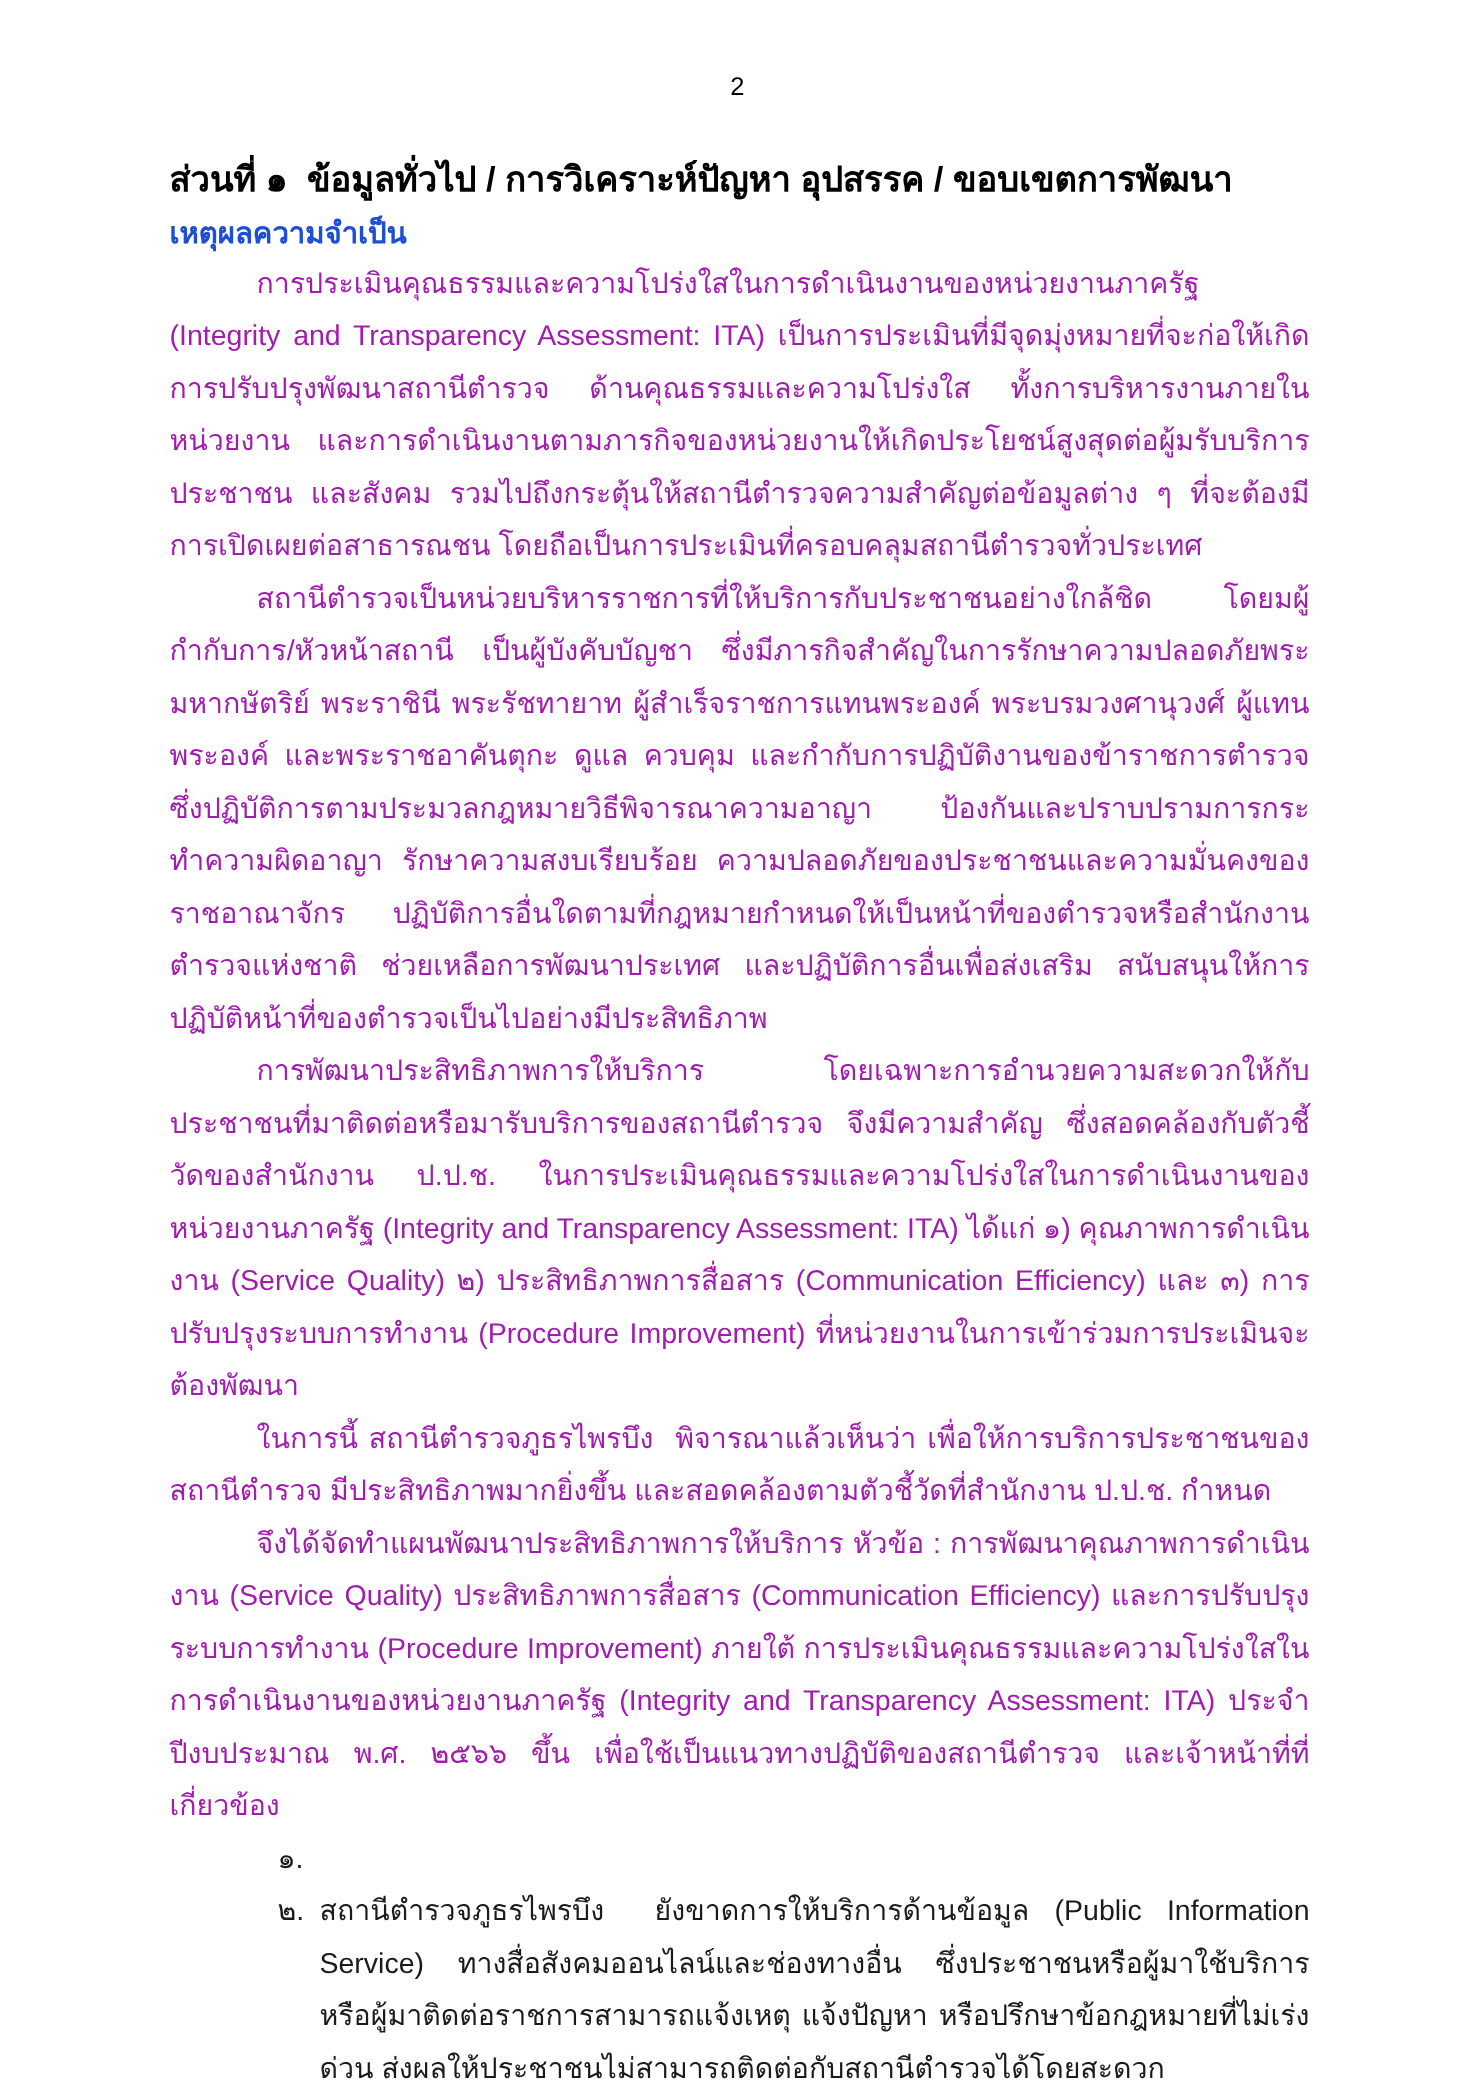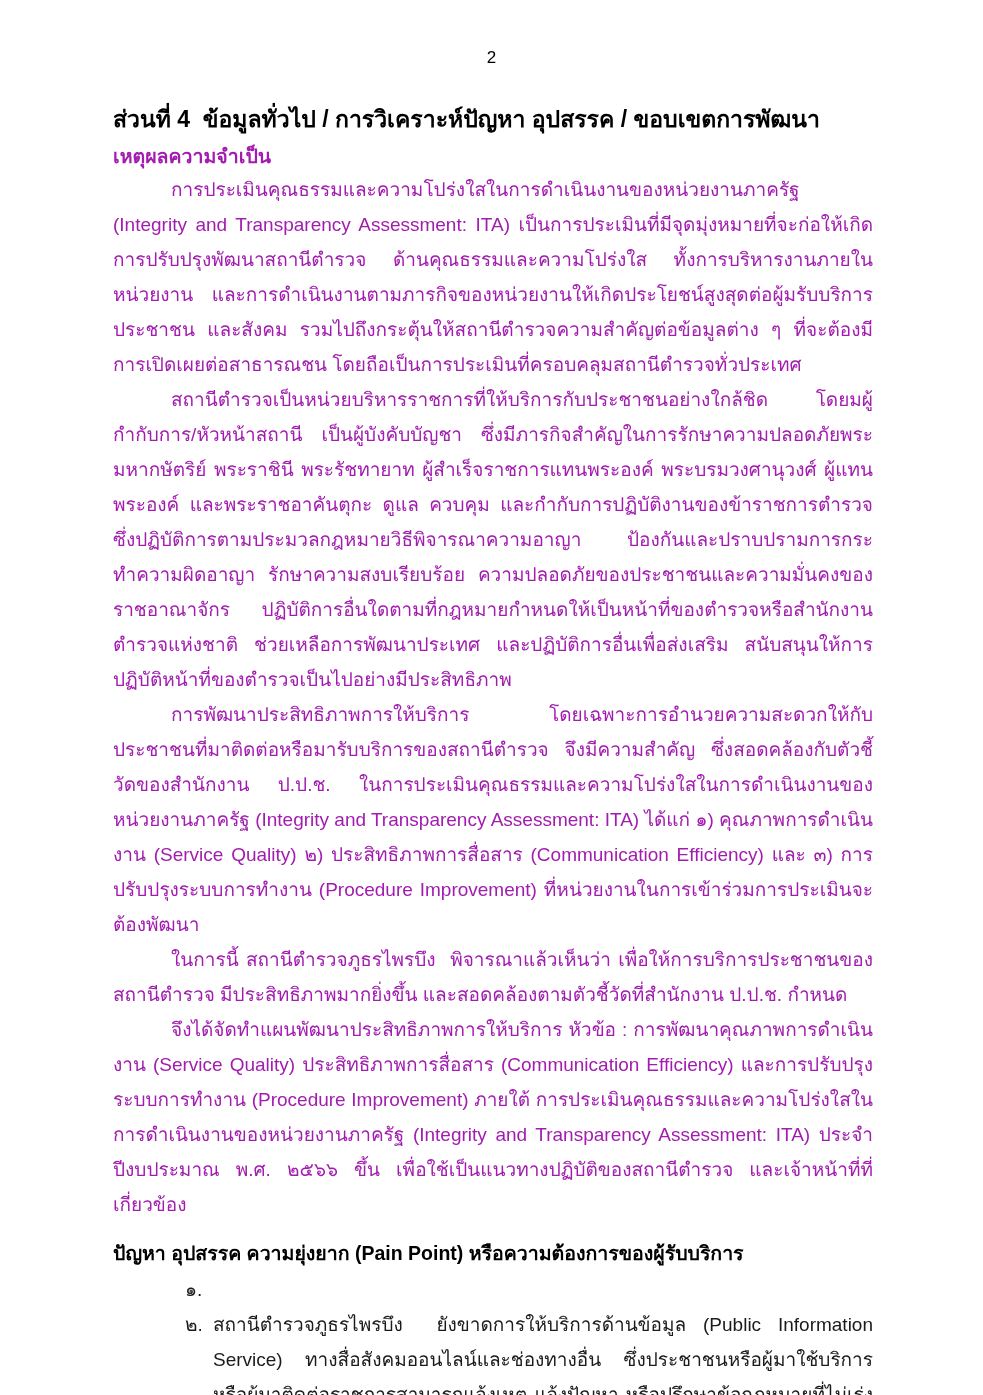--- a/index.html
+++ b/index.html
@@ -32,21 +32,21 @@
     font-weight: bold;
     line-height: 34px;
     color: #000000;
     white-space: pre-wrap;
   }
   .subheading {
     margin: 4px 0 0 0;
     font-size: 19.5px;
     font-weight: bold;
     line-height: 32px;
-    color: #a21caf;
+    color: #1d4ed8;
     white-space: pre-wrap;
   }
   .body-para {
     margin: 0;
     font-size: 19px;
     line-height: 35px;
     text-align: justify;
     text-indent: 58px;
     color: #a21caf;
     white-space: pre-wrap;
@@ -82,35 +82,34 @@
     white-space: pre-wrap;
   }
 </style>
 </head>
 <body>
 
 <div class="page">
   <div class="page-number">2</div>
 
   <div class="content">
-    <h1 class="section-title">ส่วนที่ 4  ข้อมูลทั่วไป / การวิเคราะห์ปัญหา อุปสรรค / ขอบเขตการพัฒนา</h1>
+    <h1 class="section-title">ส่วนที่ ๑  ข้อมูลทั่วไป / การวิเคราะห์ปัญหา อุปสรรค / ขอบเขตการพัฒนา</h1>
 
     <h2 class="subheading">เหตุผลความจำเป็น</h2>
 
     <p class="body-para">การประเมินคุณธรรมและความโปร่งใสในการดำเนินงานของหน่วยงานภาครัฐ (Integrity and Transparency Assessment: ITA) เป็นการประเมินที่มีจุดมุ่งหมายที่จะก่อให้เกิดการปรับปรุงพัฒนาสถานีตำรวจ ด้านคุณธรรมและความโปร่งใส ทั้งการบริหารงานภายในหน่วยงาน และการดำเนินงานตามภารกิจของหน่วยงานให้เกิดประโยชน์สูงสุดต่อผู้มรับบริการ ประชาชน และสังคม รวมไปถึงกระตุ้นให้สถานีตำรวจความสำคัญต่อข้อมูลต่าง ๆ ที่จะต้องมีการเปิดเผยต่อสาธารณชน โดยถือเป็นการประเมินที่ครอบคลุมสถานีตำรวจทั่วประเทศ</p>
 
     <p class="body-para">สถานีตำรวจเป็นหน่วยบริหารราชการที่ให้บริการกับประชาชนอย่างใกล้ชิด โดยมผู้กำกับการ/หัวหน้าสถานี เป็นผู้บังคับบัญชา ซึ่งมีภารกิจสำคัญในการรักษาความปลอดภัยพระมหากษัตริย์ พระราชินี พระรัชทายาท ผู้สำเร็จราชการแทนพระองค์ พระบรมวงศานุวงศ์ ผู้แทนพระองค์ และพระราชอาคันตุกะ ดูแล ควบคุม และกำกับการปฏิบัติงานของข้าราชการตำรวจซึ่งปฏิบัติการตามประมวลกฎหมายวิธีพิจารณาความอาญา ป้องกันและปราบปรามการกระทำความผิดอาญา รักษาความสงบเรียบร้อย ความปลอดภัยของประชาชนและความมั่นคงของราชอาณาจักร ปฏิบัติการอื่นใดตามที่กฎหมายกำหนดให้เป็นหน้าที่ของตำรวจหรือสำนักงานตำรวจแห่งชาติ ช่วยเหลือการพัฒนาประเทศ และปฏิบัติการอื่นเพื่อส่งเสริม สนับสนุนให้การปฏิบัติหน้าที่ของตำรวจเป็นไปอย่างมีประสิทธิภาพ</p>
 
     <p class="body-para">การพัฒนาประสิทธิภาพการให้บริการ โดยเฉพาะการอำนวยความสะดวกให้กับประชาชนที่มาติดต่อหรือมารับบริการของสถานีตำรวจ จึงมีความสำคัญ ซึ่งสอดคล้องกับตัวชี้วัดของสำนักงาน ป.ป.ช. ในการประเมินคุณธรรมและความโปร่งใสในการดำเนินงานของหน่วยงานภาครัฐ (Integrity and Transparency Assessment: ITA) ได้แก่ ๑) คุณภาพการดำเนินงาน (Service Quality) ๒) ประสิทธิภาพการสื่อสาร (Communication Efficiency) และ ๓) การปรับปรุงระบบการทำงาน (Procedure Improvement) ที่หน่วยงานในการเข้าร่วมการประเมินจะต้องพัฒนา</p>
 
     <p class="body-para">ในการนี้ สถานีตำรวจภูธรไพรบึง  พิจารณาแล้วเห็นว่า เพื่อให้การบริการประชาชนของสถานีตำรวจ มีประสิทธิภาพมากยิ่งขึ้น และสอดคล้องตามตัวชี้วัดที่สำนักงาน ป.ป.ช. กำหนด</p>
 
     <p class="body-para">จึงได้จัดทำแผนพัฒนาประสิทธิภาพการให้บริการ หัวข้อ : การพัฒนาคุณภาพการดำเนินงาน (Service Quality) ประสิทธิภาพการสื่อสาร (Communication Efficiency) และการปรับปรุงระบบการทำงาน (Procedure Improvement) ภายใต้ การประเมินคุณธรรมและความโปร่งใสในการดำเนินงานของหน่วยงานภาครัฐ (Integrity and Transparency Assessment: ITA) ประจำปีงบประมาณ พ.ศ. ๒๕๖๖ ขึ้น เพื่อใช้เป็นแนวทางปฏิบัติของสถานีตำรวจ และเจ้าหน้าที่ที่เกี่ยวข้อง</p>
 
-    <h2 class="pain-heading">ปัญหา อุปสรรค ความยุ่งยาก (Pain Point) หรือความต้องการของผู้รับบริการ</h2>
 
     <ol class="pain-list">
       <li class="pain-item">
         <span class="num">๑.</span>
       </li>
       <li class="pain-item">
         <span class="num">๒.</span>
         <span class="txt">สถานีตำรวจภูธรไพรบึง  ยังขาดการให้บริการด้านข้อมูล (Public Information Service) ทางสื่อสังคมออนไลน์และช่องทางอื่น ซึ่งประชาชนหรือผู้มาใช้บริการ หรือผู้มาติดต่อราชการสามารถแจ้งเหตุ แจ้งปัญหา หรือปรึกษาข้อกฎหมายที่ไม่เร่งด่วน ส่งผลให้ประชาชนไม่สามารถติดต่อกับสถานีตำรวจได้โดยสะดวก</span>
       </li>
 

